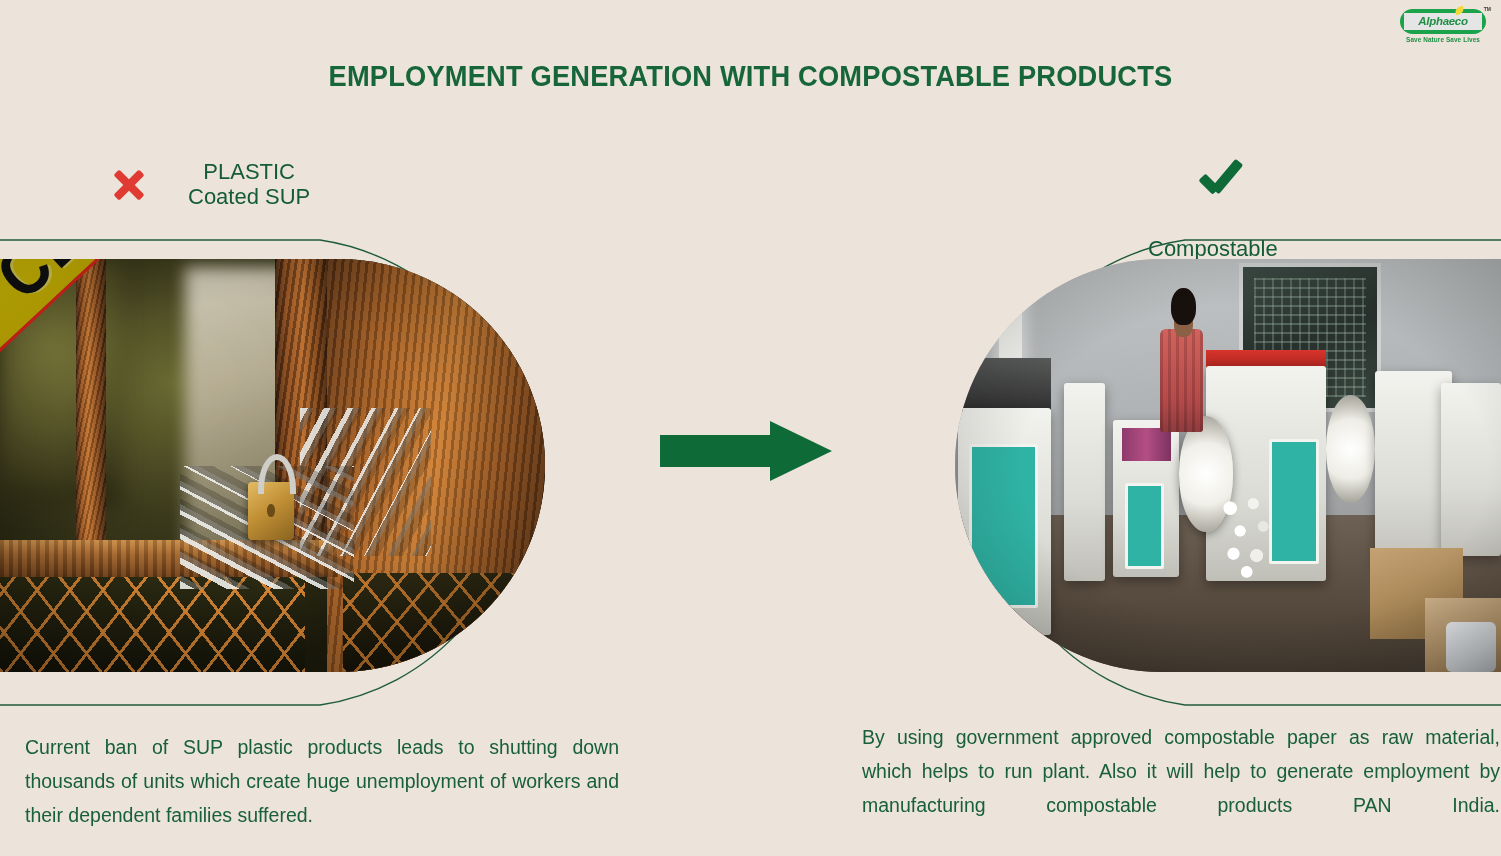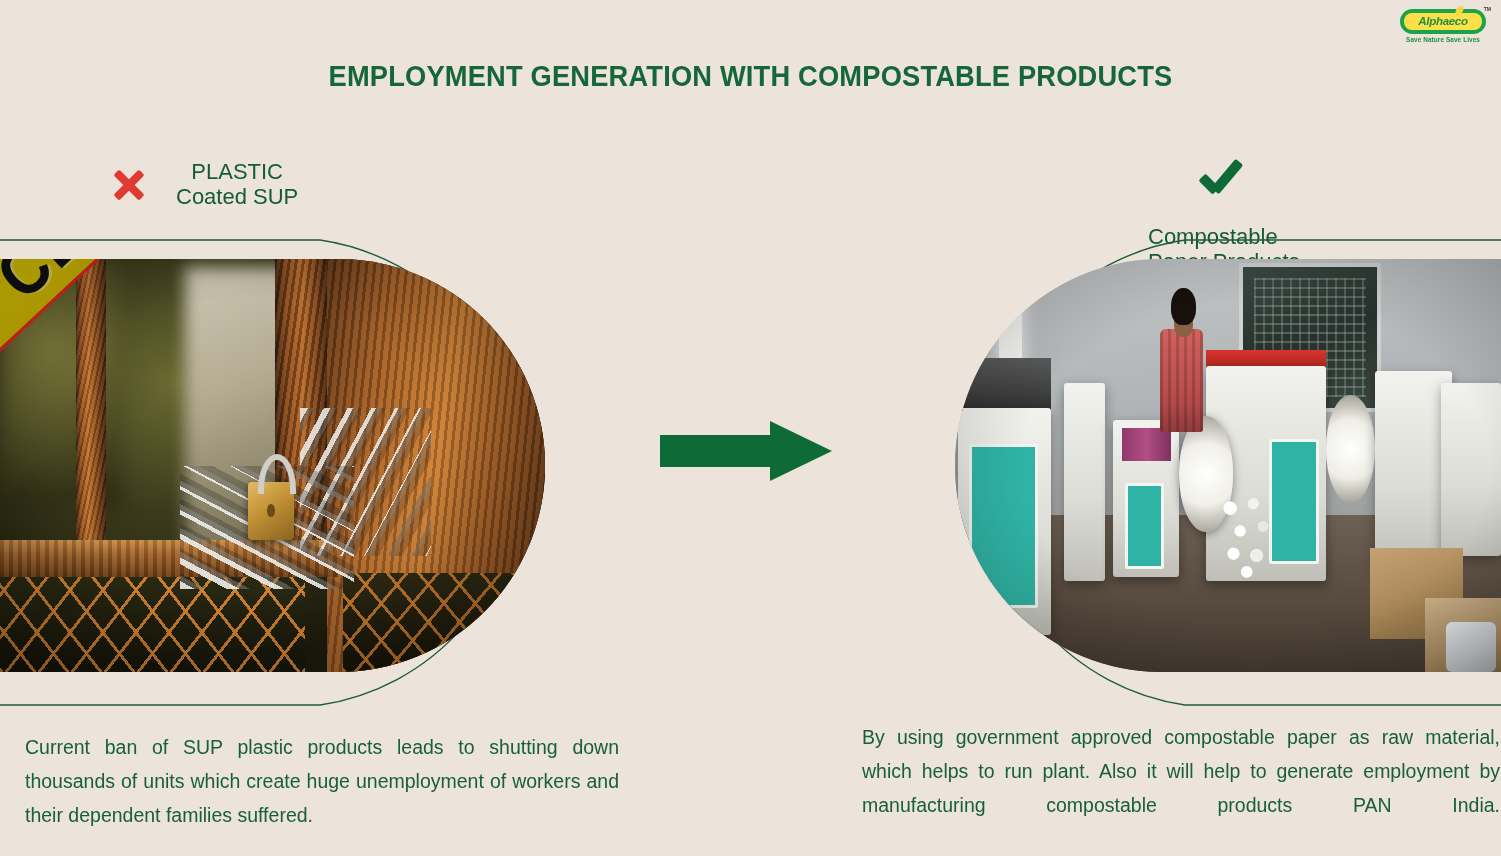--- a/index.html
+++ b/index.html
@@ -40,22 +40,22 @@
     height: 25px;
     background: #1aa34a;
     border-radius: 13px;
     display: flex;
     align-items: center;
     justify-content: center;
   }
   .logo-inner {
     width: 78px;
     height: 17px;
-    background: #fde047;
-    border-radius: 8px;
+    background: #e5e5e5;
+    border-radius: 0;
     display: flex;
     align-items: center;
     justify-content: center;
     overflow: hidden;
   }
   .logo-word {
     font-size: 11.5px;
     font-weight: bold;
     letter-spacing: -0.3px;
     line-height: 1;
@@ -107,21 +107,21 @@
     font-family: "Liberation Sans Narrow", "Liberation Sans", sans-serif;
     transform: scaleX(0.94);
     transform-origin: center;
   }
 
   
   .col-head {
     position: absolute;
     display: flex;
     align-items: center;
-    gap: 26px;
+    gap: 38px;
   }
   .col-head.left  { left: 108px;  top: 160px; }
   .col-head.right { left: 1148px; top: 155px; flex-direction: column; }
 
   .head-label {
     color: #145c36;
     font-size: 22px;
     line-height: 1.12;
     font-weight: 500;
     white-space: pre-line;

